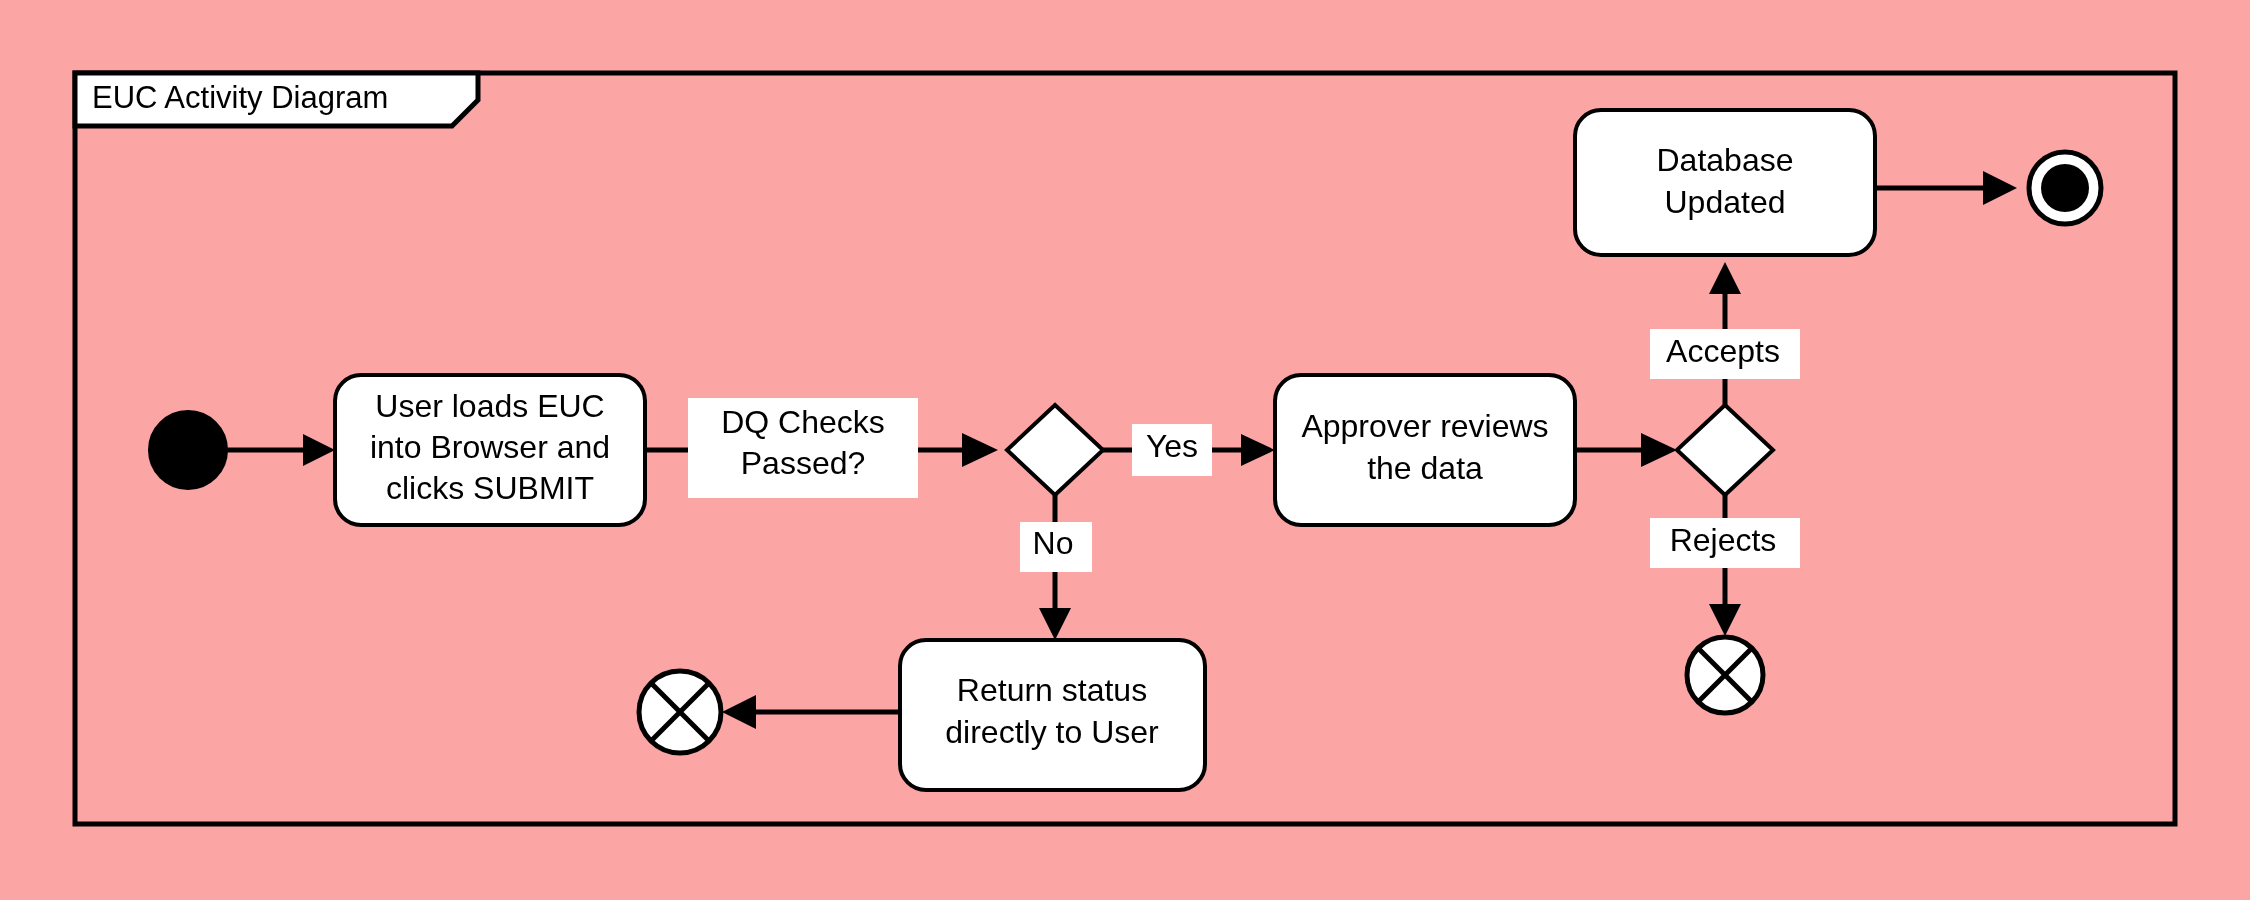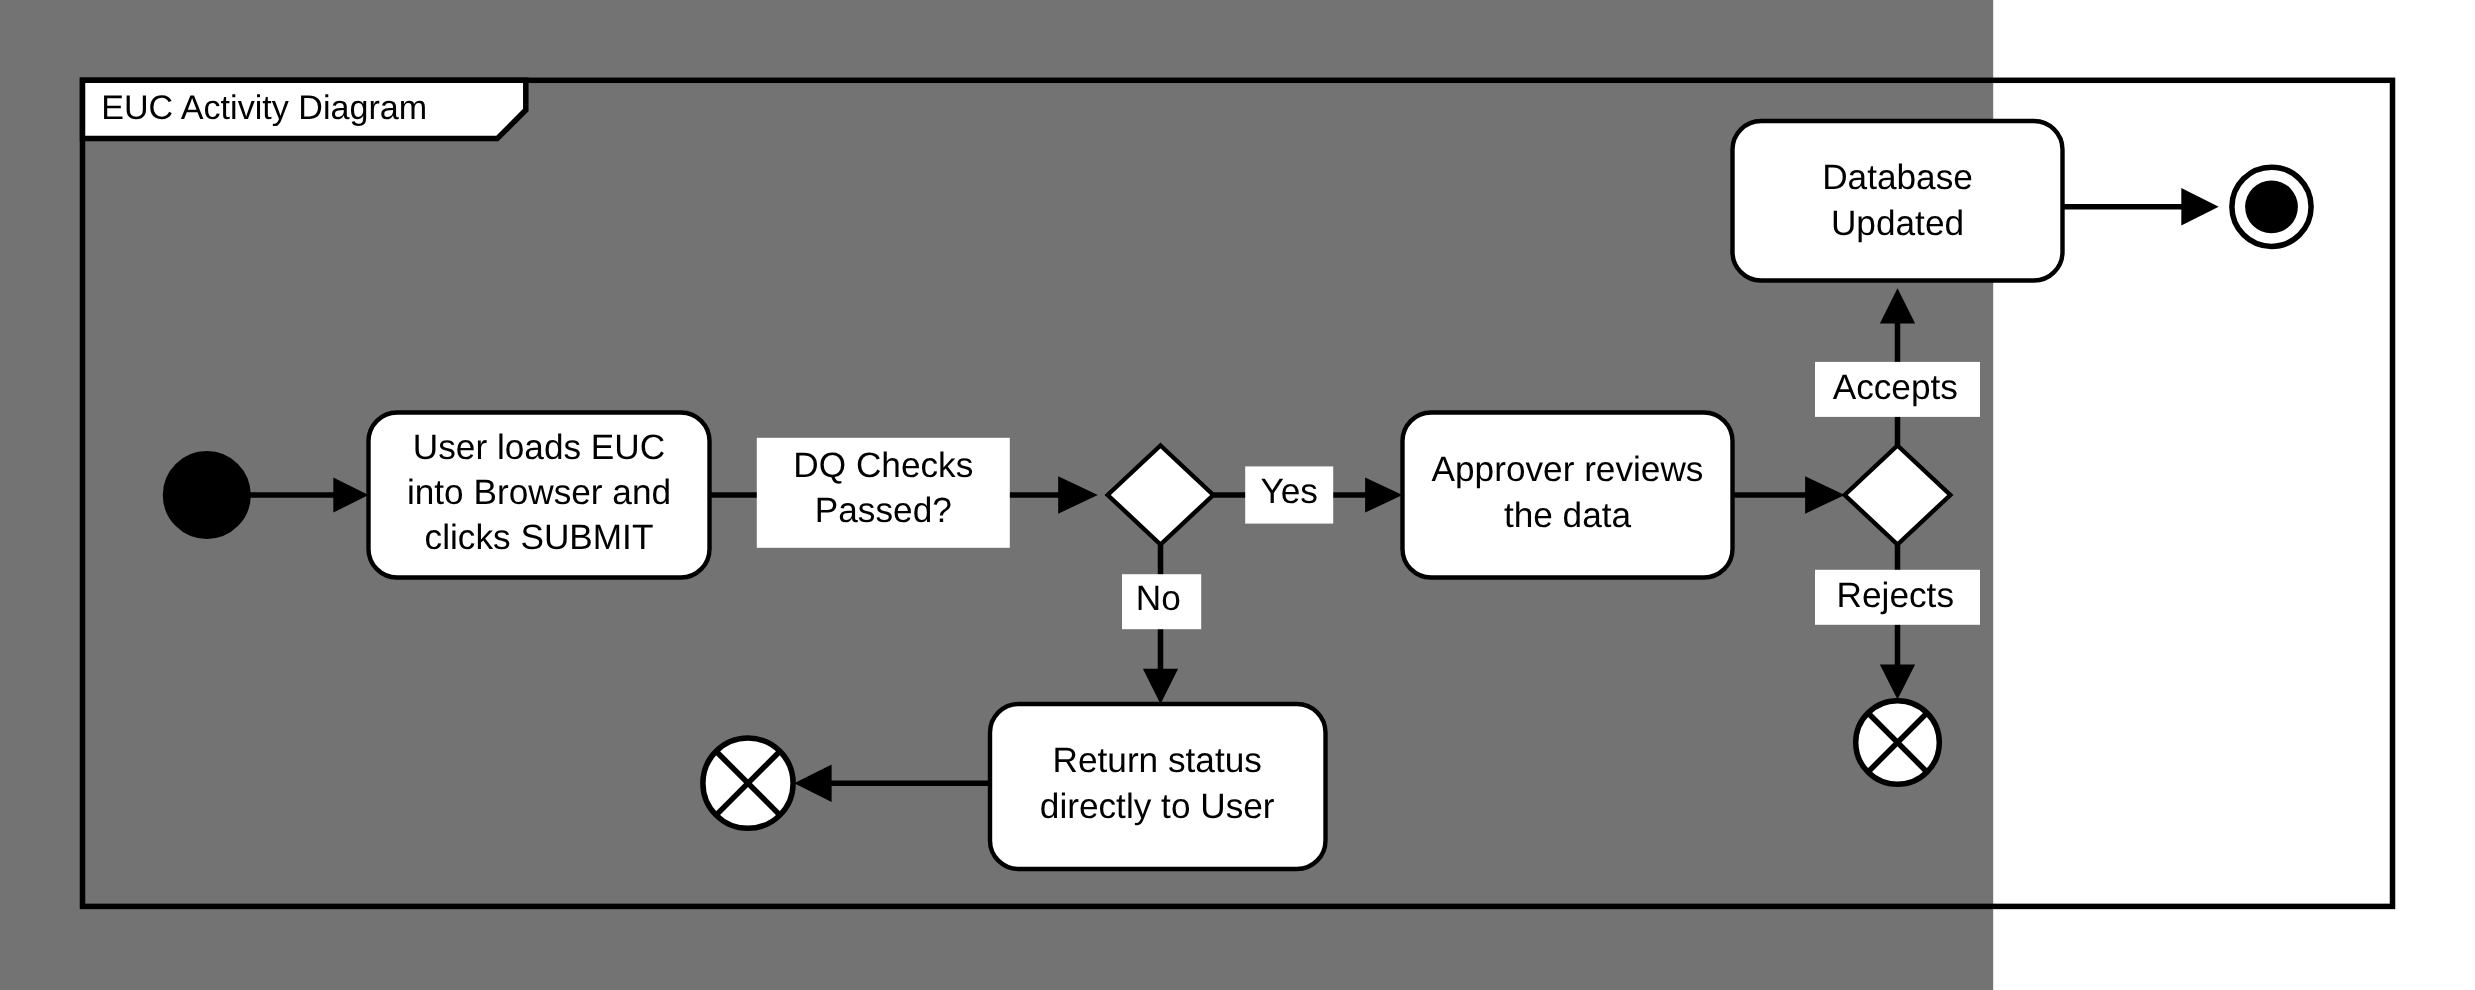--- a/index.html
+++ b/index.html
@@ -9,23 +9,23 @@
     background: #ffffff;
   }
   body {
     width: 2250px;
     height: 900px;
     font-family: "Liberation Sans", sans-serif;
     overflow: hidden;
   }
   #diagram-root {
     position: relative;
-    width: 1812px;
+    width: 2250px;
     height: 900px;
-    background: #737373;
+    background: #fca5a5;
     text-decoration: underline;
   }
   svg.diagram-canvas {
     display: block;
     width: 2250px;
     height: 900px;
   }
   .node-shape {
     fill: #ffffff;
     stroke: #000000;

